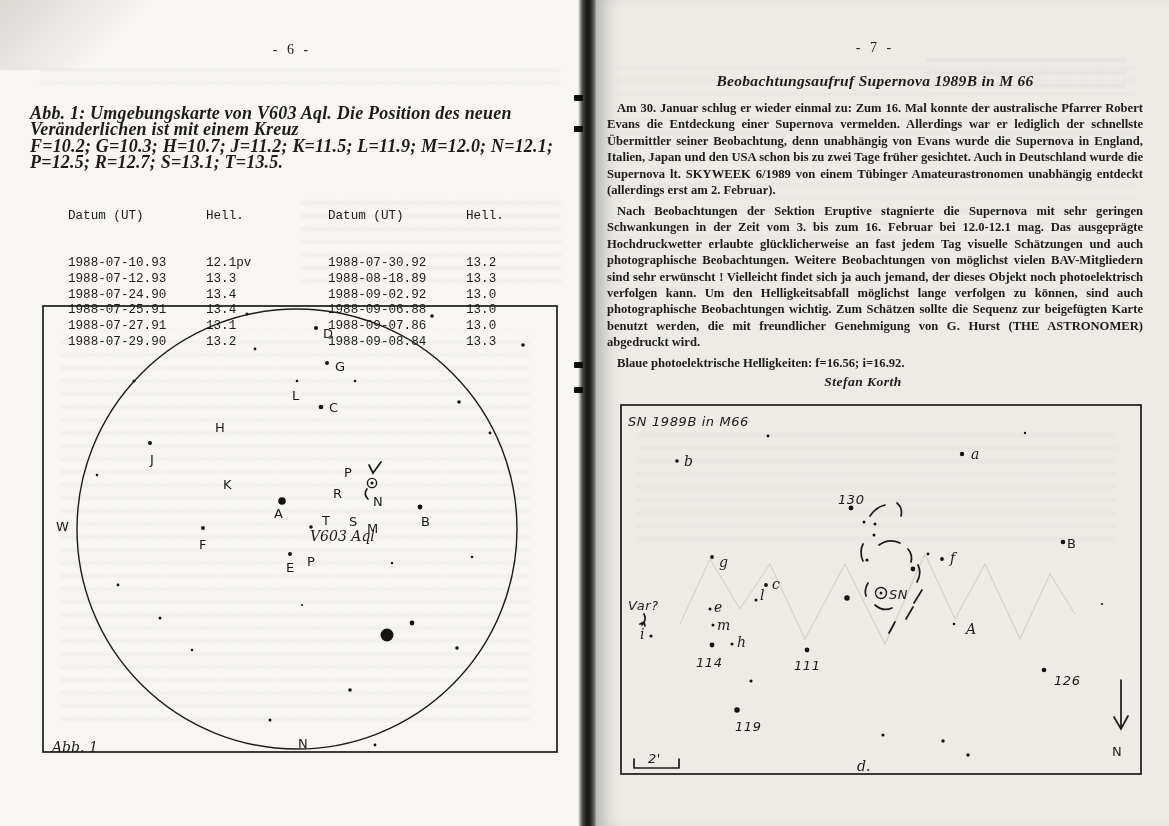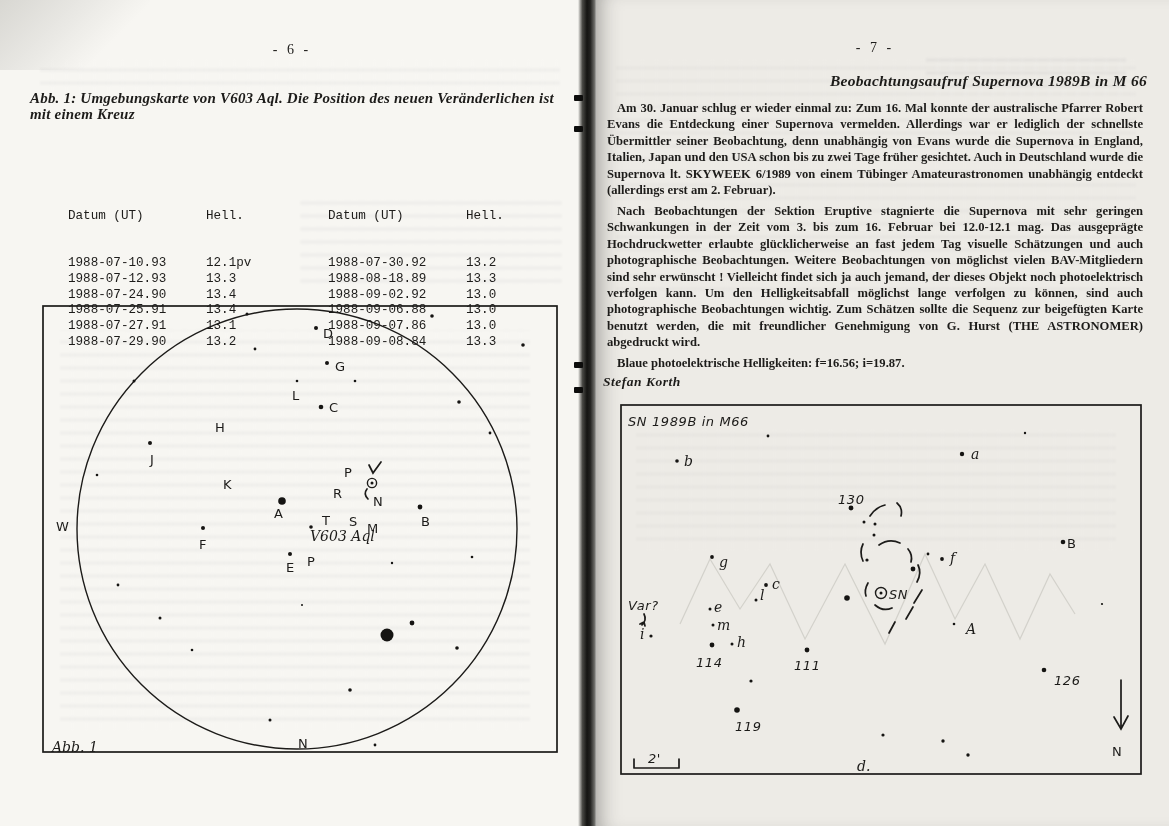--- a/index.html
+++ b/index.html
@@ -14,35 +14,35 @@
   .gutter{position:absolute;left:578px;top:0;width:20px;height:826px;
         background:linear-gradient(90deg,rgba(0,0,0,0) 0%,#4a4a46 22%,#141412 45%,#232321 62%,#6a6a66 82%,rgba(0,0,0,0) 100%);}
   .notch{position:absolute;left:574px;width:9px;height:6px;background:#0d0d0c;border-radius:1px;}
   
   .bleed{position:absolute;pointer-events:none;filter:blur(1.1px);
         background-image:repeating-linear-gradient(0deg,transparent 0 9px,rgba(95,95,110,.6) 9px 13px),
                          repeating-linear-gradient(90deg,transparent 0 11px,rgba(250,250,248,.95) 11px 14px);}
   
   .pagenum{position:absolute;font-size:14px;letter-spacing:3px;}
   
-  .cap{position:absolute;font-style:italic;font-weight:600;font-size:15px;line-height:16.4px;
-        letter-spacing:.2px;}
+  .cap{position:absolute;font-style:italic;font-weight:600;font-size:18px;line-height:16.4px;
+        letter-spacing:.2px;margin-top:15px;}
   
   .ttable{position:absolute;font-family:"Liberation Mono",monospace;font-size:12.6px;line-height:15.8px;
         white-space:pre;}
   .trow{display:flex;}
   .tc-date{display:inline-block;width:138px;}
   .thead{display:flex;}
   
   .article{position:absolute;left:603px;top:96px;width:544px;font-size:12.6px;font-weight:700;
         line-height:16.45px;text-align:justify;}
   .article p{margin:4px;text-indent:10px;}
-  .title{position:absolute;left:603px;top:72px;width:544px;text-align:right;font-size:15.5px;
+  .title{position:absolute;left:603px;top:72px;width:544px;text-align:center;font-size:15.5px;
         font-weight:700;font-style:italic;letter-spacing:.3px;}
-  .signature{position:absolute;left:603px;top:374px;width:520px;text-align:left;font-size:13.5px;
+  .signature{position:absolute;left:603px;top:374px;width:520px;text-align:center;font-size:13.5px;
         font-weight:700;font-style:italic;letter-spacing:.5px;}
   
   svg{position:absolute;overflow:visible;}
   svg .frame{fill:none;stroke:#1c1b19;stroke-width:1.7px;}
   svg .ring{fill:none;stroke:#1c1b19;stroke-width:1.4px;}
   svg .stroke{fill:none;stroke:#1c1b19;stroke-width:1.7px;stroke-linecap:round;}
   svg .star{fill:#151412;}
   svg text{fill:#1c1b19;}
   svg .hl{font-family:"DejaVu Sans",sans-serif;font-size:13px;}
   svg .hs{font-family:"DejaVu Serif",serif;font-style:italic;font-size:14px;}
@@ -57,20 +57,21 @@
   <div class="page-left">
     <div class="bleed" style="left:40px;top:60px;width:520px;height:34px;opacity:.07;"></div>
     <div class="bleed" style="left:300px;top:196px;width:262px;height:96px;opacity:.08;"></div>
     <div class="bleed" style="left:60px;top:330px;width:470px;height:400px;opacity:.07;"></div>
   </div>
 
   <div class="pagenum" style="left:262px;top:42px;width:60px;text-align:center;">- 6 -</div>
 
   <div class="cap" style="left:30px;top:90px;width:540px;">
     <div>Abb. 1: Umgebungskarte von V603 Aql. Die Position des neuen Veränderlichen ist mit einem Kreuz</div>
+    <div>F=10.2; G=10.3; H=10.7; J=11.2; K=11.5; L=11.9; M=12.0; N=12.1; P=12.5; R=12.7; S=13.1; T=13.5.</div>
   </div>
 
 
   <div class="ttable" style="left:68px;top:177px;">
     <div class="thead"><span class="tc-date">Datum (UT)</span><span>Hell.</span></div>
     <div id="rows-left"><div class="trow"><span class="tc-date">1988-07-10.93</span><span>12.1pv</span></div><div class="trow"><span class="tc-date">1988-07-12.93</span><span>13.3</span></div><div class="trow"><span class="tc-date">1988-07-24.90</span><span>13.4</span></div><div class="trow"><span class="tc-date">1988-07-25.91</span><span>13.4</span></div><div class="trow"><span class="tc-date">1988-07-27.91</span><span>13.1</span></div><div class="trow"><span class="tc-date">1988-07-29.90</span><span>13.2</span></div></div>
   </div>
   <div class="ttable" style="left:328px;top:177px;">
     <div class="thead"><span class="tc-date">Datum (UT)</span><span>Hell.</span></div>
     <div id="rows-right"><div class="trow"><span class="tc-date">1988-07-30.92</span><span>13.2</span></div><div class="trow"><span class="tc-date">1988-08-18.89</span><span>13.3</span></div><div class="trow"><span class="tc-date">1988-09-02.92</span><span>13.0</span></div><div class="trow"><span class="tc-date">1988-09-06.88</span><span>13.0</span></div><div class="trow"><span class="tc-date">1988-09-07.86</span><span>13.0</span></div><div class="trow"><span class="tc-date">1988-09-08.84</span><span>13.3</span></div></div>
@@ -155,21 +156,21 @@
     <div class="bleed" style="left:40px;top:430px;width:480px;height:120px;opacity:.05;"></div>
   </div>
 
   <div class="pagenum" style="left:845px;top:40px;width:60px;text-align:center;">- 7 -</div>
 
   <div class="title">Beobachtungsaufruf Supernova 1989B in M 66</div>
 
   <div class="article" id="article-body">
       <p>Am 30. Januar schlug er wieder einmal zu: Zum 16. Mal konnte der australische Pfarrer Robert Evans die Entdeckung einer Supernova vermelden. Allerdings war er lediglich der schnellste Übermittler seiner Beobachtung, denn unabhängig von Evans wurde die Supernova in England, Italien, Japan und den USA schon bis zu zwei Tage früher gesichtet. Auch in Deutschland wurde die Supernova lt. SKYWEEK 6/1989 von einem Tübinger Amateurastronomen unabhängig entdeckt (allerdings erst am 2. Februar).</p>
       <p>Nach Beobachtungen der Sektion Eruptive stagnierte die Supernova mit sehr geringen Schwankungen in der Zeit vom 3. bis zum 16. Februar bei 12.0-12.1 mag. Das ausgeprägte Hochdruckwetter erlaubte glücklicherweise an fast jedem Tag visuelle Schätzungen und auch photographische Beobachtungen. Weitere Beobachtungen von möglichst vielen BAV-Mitgliedern sind sehr erwünscht ! Vielleicht findet sich ja auch jemand, der dieses Objekt noch photoelektrisch verfolgen kann. Um den Helligkeitsabfall möglichst lange verfolgen zu können, sind auch photographische Beobachtungen wichtig. Zum Schätzen sollte die Sequenz zur beigefügten Karte benutzt werden, die mit freundlicher Genehmigung von G. Hurst (THE ASTRONOMER) abgedruckt wird.</p>
-      <p>Blaue photoelektrische Helligkeiten: f=16.56; i=19.87.</p>
+      <p>Blaue photoelektrische Helligkeiten: f=16.56; i=16.92.</p>
     </div>
 
   <div class="signature">Stefan Korth</div>
 
   <svg id="right-chart" style="left:620px;top:404px;" width="522" height="371" viewBox="0 0 522 371">
     <rect class="frame" x="1" y="1" width="520" height="369"></rect>
 
     <polyline class="ghost" points="60,220 90,155 120,205 150,160 185,235 225,160 265,240 305,150 335,215 365,160 400,235 430,170 455,210"></polyline>
 
     <g>

